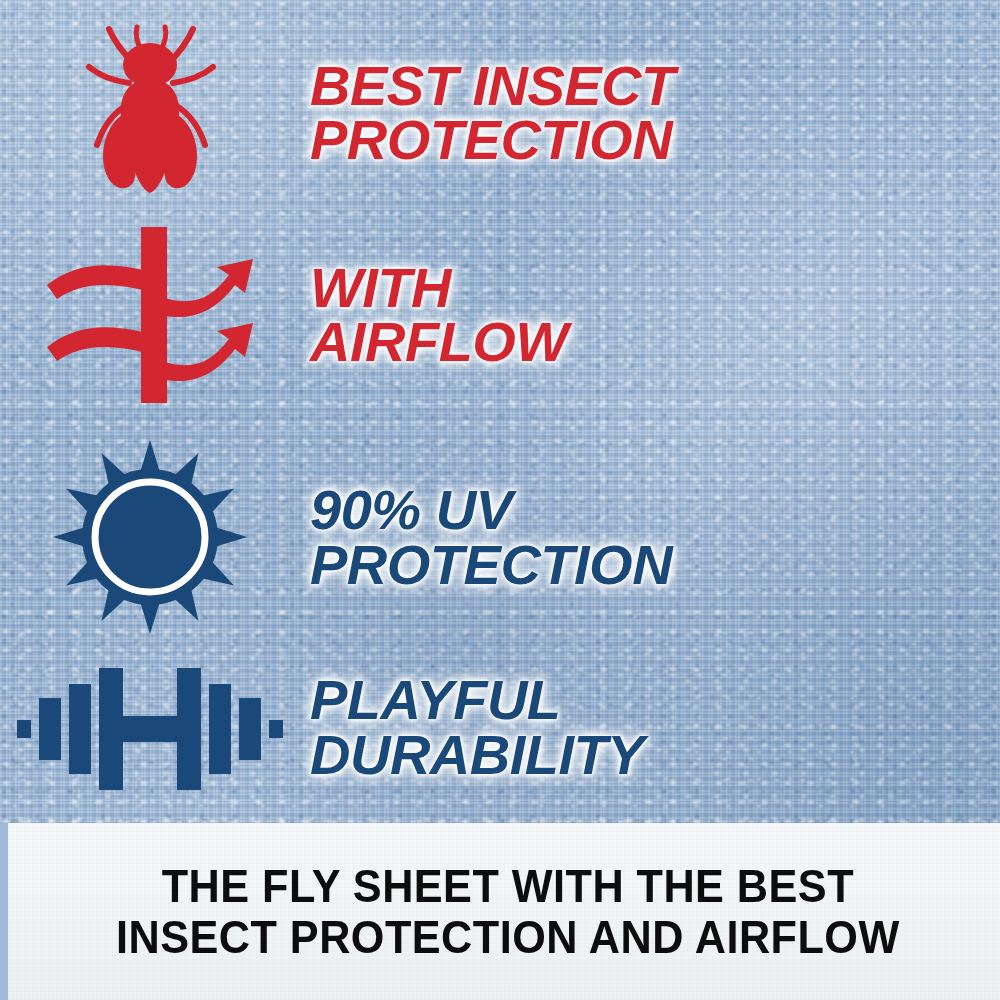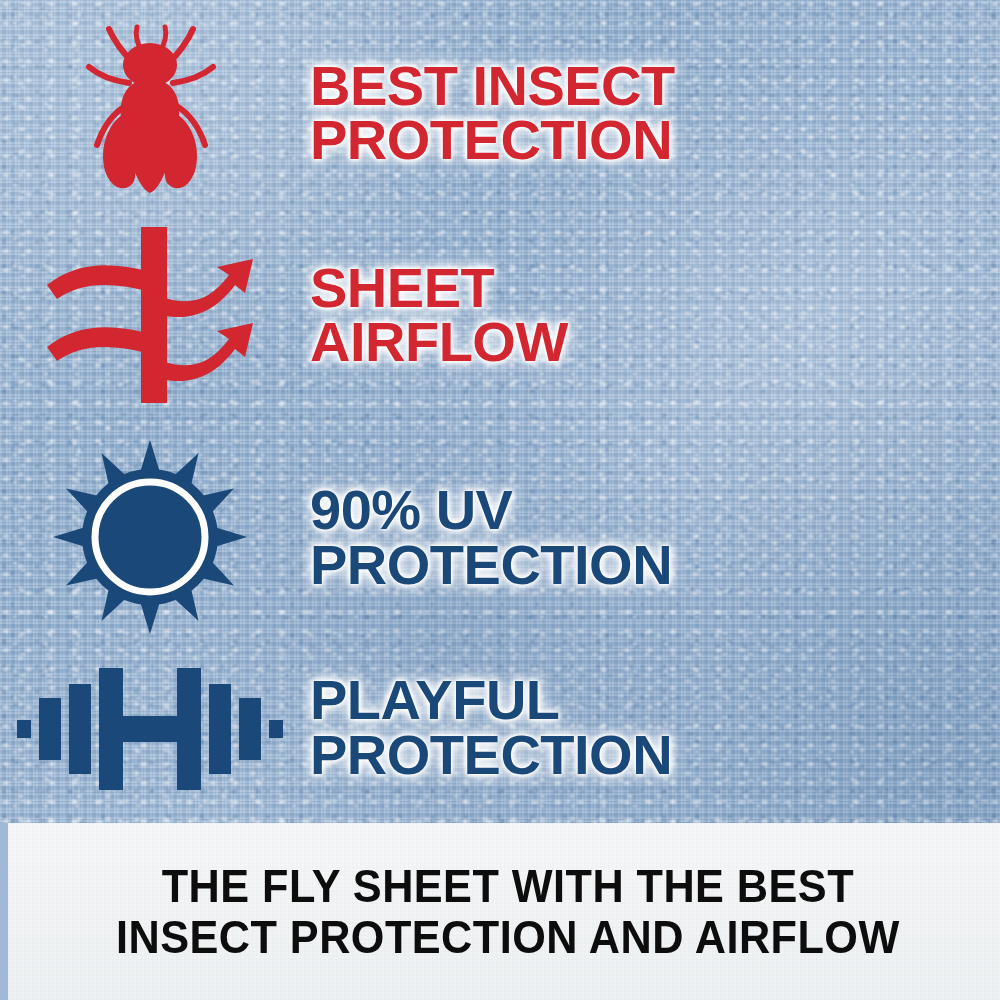--- a/index.html
+++ b/index.html
@@ -65,20 +65,21 @@
     align-items: center;
   }
   .icon-cell {
     width: 300px;
     display: flex;
     align-items: center;
     justify-content: center;
   }
   .text-cell {
     padding-left: 10px;
+    font-style: italic;
   }
   .feat-text {
     margin: 0;
     font-family: "Liberation Sans", sans-serif;
     font-weight: bold;
     font-size: 56px;
     line-height: 0.97;
     letter-spacing: -0.5px;
     white-space: pre-line;
     text-shadow:
@@ -174,21 +175,21 @@
           <path d="M12 124 C40 102 72 100 112 110 L112 130 C74 120 44 122 22 138 Z" fill="#d22630"></path>
 
           <rect x="106" y="4" width="26" height="176" fill="#d22630"></rect>
 
           <path d="M126 74 C158 84 176 76 194 52 L182 44 L218 36 L210 70 L200 62 C178 92 152 98 126 92 Z" fill="#d22630"></path>
 
           <path d="M126 138 C158 148 176 140 194 116 L182 108 L218 100 L210 134 L200 126 C178 156 152 162 126 156 Z" fill="#d22630"></path>
         </svg>
       </div>
       <div class="text-cell">
-        <p class="feat-text feat-red">SHEET
+        <p class="feat-text feat-red">WITH
 AIRFLOW</p>
       </div>
     </div>
 
     <div class="row" id="row-uv">
       <div class="icon-cell">
         <svg width="200" height="195" viewBox="0 0 200 195">
           <g fill="#1a4878" transform="translate(100,97)">
             <g>
               <polygon points="0,-97 12,-58 -12,-58"></polygon>
@@ -231,21 +232,21 @@
             <rect x="162" y="10" width="24" height="122"></rect>
             <rect x="194" y="26" width="22" height="90"></rect>
             <rect x="224" y="40" width="22" height="62"></rect>
 
             <rect x="254" y="62" width="14" height="18"></rect>
           </g>
         </svg>
       </div>
       <div class="text-cell">
         <p class="feat-text feat-navy">PLAYFUL
-PROTECTION</p>
+DURABILITY</p>
       </div>
     </div>
 
   </div>
 
   <div class="caption-band">
     <p class="caption-text">THE FLY SHEET WITH THE BEST
 INSECT PROTECTION AND AIRFLOW</p>
   </div>
 

